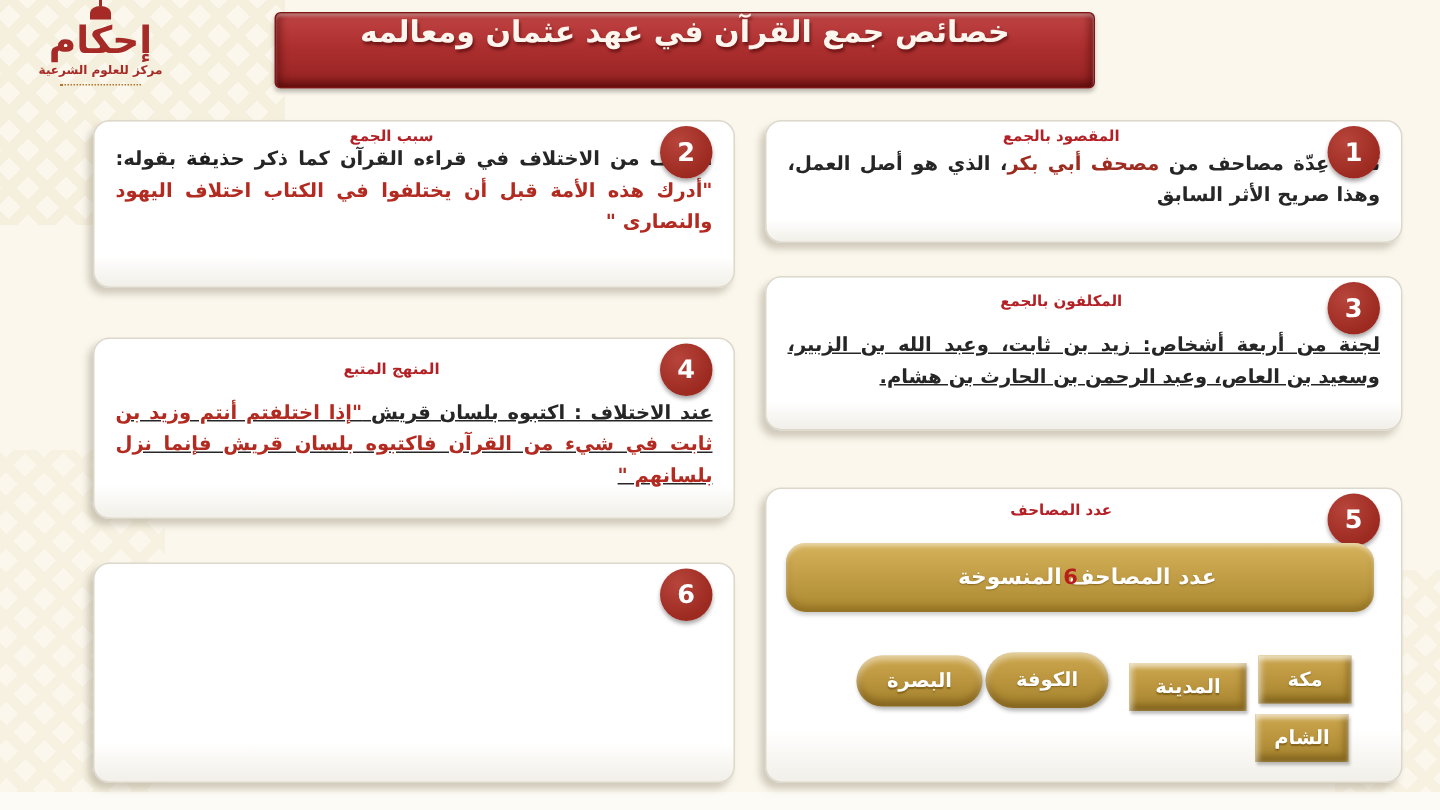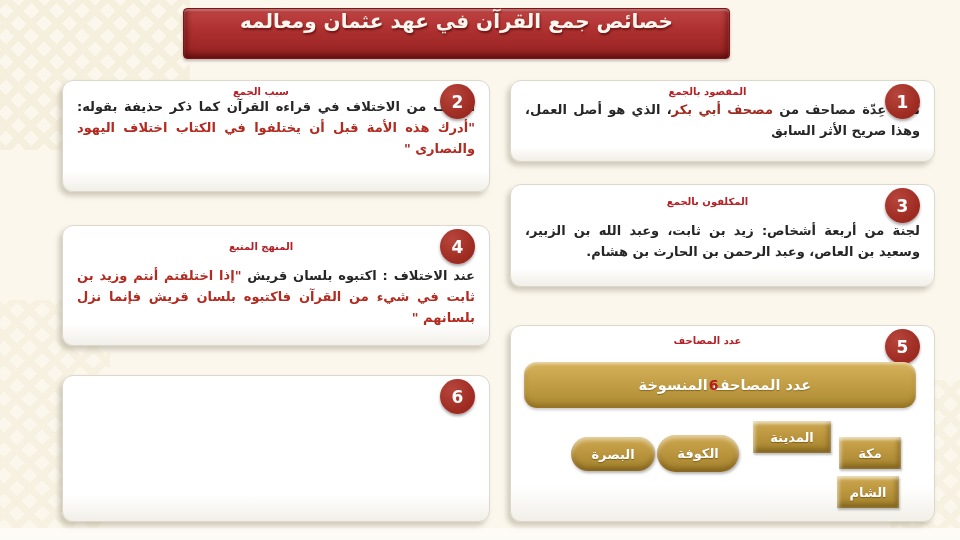--- a/index.html
+++ b/index.html
@@ -63,21 +63,21 @@
     box-shadow:0 2px 3px rgba(0,0,0,.35);
   }
   .card-title{
     margin:2px 0 0 0;text-align:center;color:#b32025;font-size:10px;font-weight:bold;
     padding-right:30px;
   }
   .card-body{
     margin:3px 0 0 0;font-size:13px;font-weight:bold;line-height:1.6;
     text-align:justify;color:#262626;
   }
-  .card-body.gap{margin-top:14px;}
+  .card-body.gap{margin-top:14px;text-decoration:underline;}
   .seg-black{color:#262626;}
   .seg-red{color:#b22a20;}
   .seg-redbold{color:#9e2b1f;font-weight:bold;}
   .seg-boldblack{color:#1d1d1d;font-weight:bold;}
 
   
   .count-banner{
     position:absolute;left:13px;top:36px;width:392px;height:46px;border-radius:13px;
     background:linear-gradient(180deg,#d6b25c 0%,#c3a047 45%,#ab8931 100%);
     box-shadow:inset 0 2px 3px rgba(255,255,255,.5),inset 0 -4px 5px rgba(100,70,10,.35),0 2px 3px rgba(0,0,0,.2);
@@ -106,20 +106,26 @@
 
   <div class="deco deco-tl"></div>
   <div class="deco deco-ml"></div>
   <div class="deco deco-br"></div>
   <div class="bottom-strip"></div>
 
   <div class="title-bar">
     <h1>خصائص جمع القرآن في عهد عثمان ومعالمه</h1>
   </div>
 
+  <div class="logo">
+    <span class="dome"></span>
+    <span class="name">إحكام</span>
+    <span class="subtitle">مركز للعلوم الشرعية</span>
+    <span class="tagline-dots"></span>
+  </div>
 
   <section class="card" style="left:510px;top:80px;width:425px;height:82px;">
     <span class="badge">1</span>
     <h2 class="card-title">المقصود بالجمع</h2>
     <p class="card-body"><span class="seg-black">نَسْخ عِدّة مصاحف من </span><span class="seg-redbold">مصحف أبي بكر</span><span class="seg-black">، الذي هو أصل العمل، وهذا صريح الأثر السابق</span></p>
   </section>
 
   <section class="card" style="left:62px;top:80px;width:428px;height:112px;">
     <span class="badge">2</span>
     <h2 class="card-title">سبب الجمع</h2>
@@ -143,21 +149,21 @@
     <h2 class="card-title" style="margin-top:6px;">عدد المصاحف</h2>
 
     <div class="count-banner">
       <span class="label">عدد المصاحف المنسوخة</span>
       <span class="count">6</span>
     </div>
 
     <div class="city-btn bevel" style="left:328px;top:111px;width:62px;height:32px;align-items:center;">
       <span>مكة</span>
     </div>
-    <div class="city-btn bevel" style="left:242px;top:95px;width:78px;height:32px;">
+    <div class="city-btn bevel" style="left:242px;top:116px;width:78px;height:32px;">
       <span>المدينة</span>
     </div>
     <div class="city-btn pill" style="left:60px;top:111px;width:84px;height:34px;">
       <span>البصرة</span>
     </div>
     <div class="city-btn pill" style="left:146px;top:109px;width:82px;height:37px;">
       <span>الكوفة</span>
     </div>
     <div class="city-btn bevel" style="left:326px;top:150px;width:62px;height:32px;">
       <span>الشام</span>

